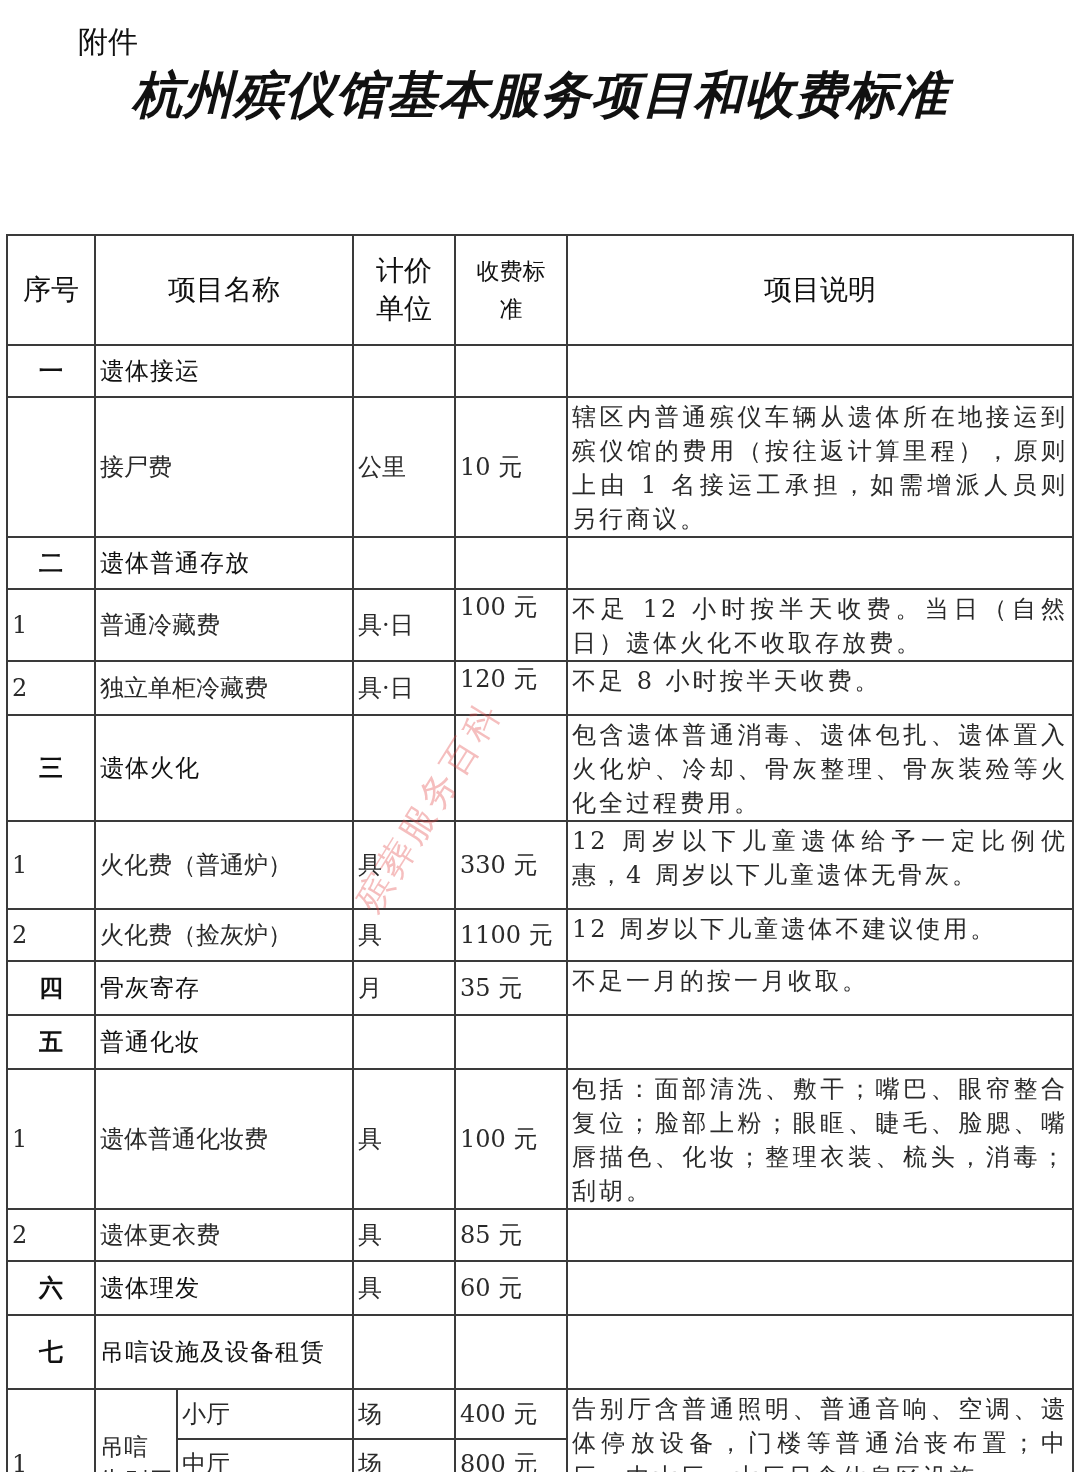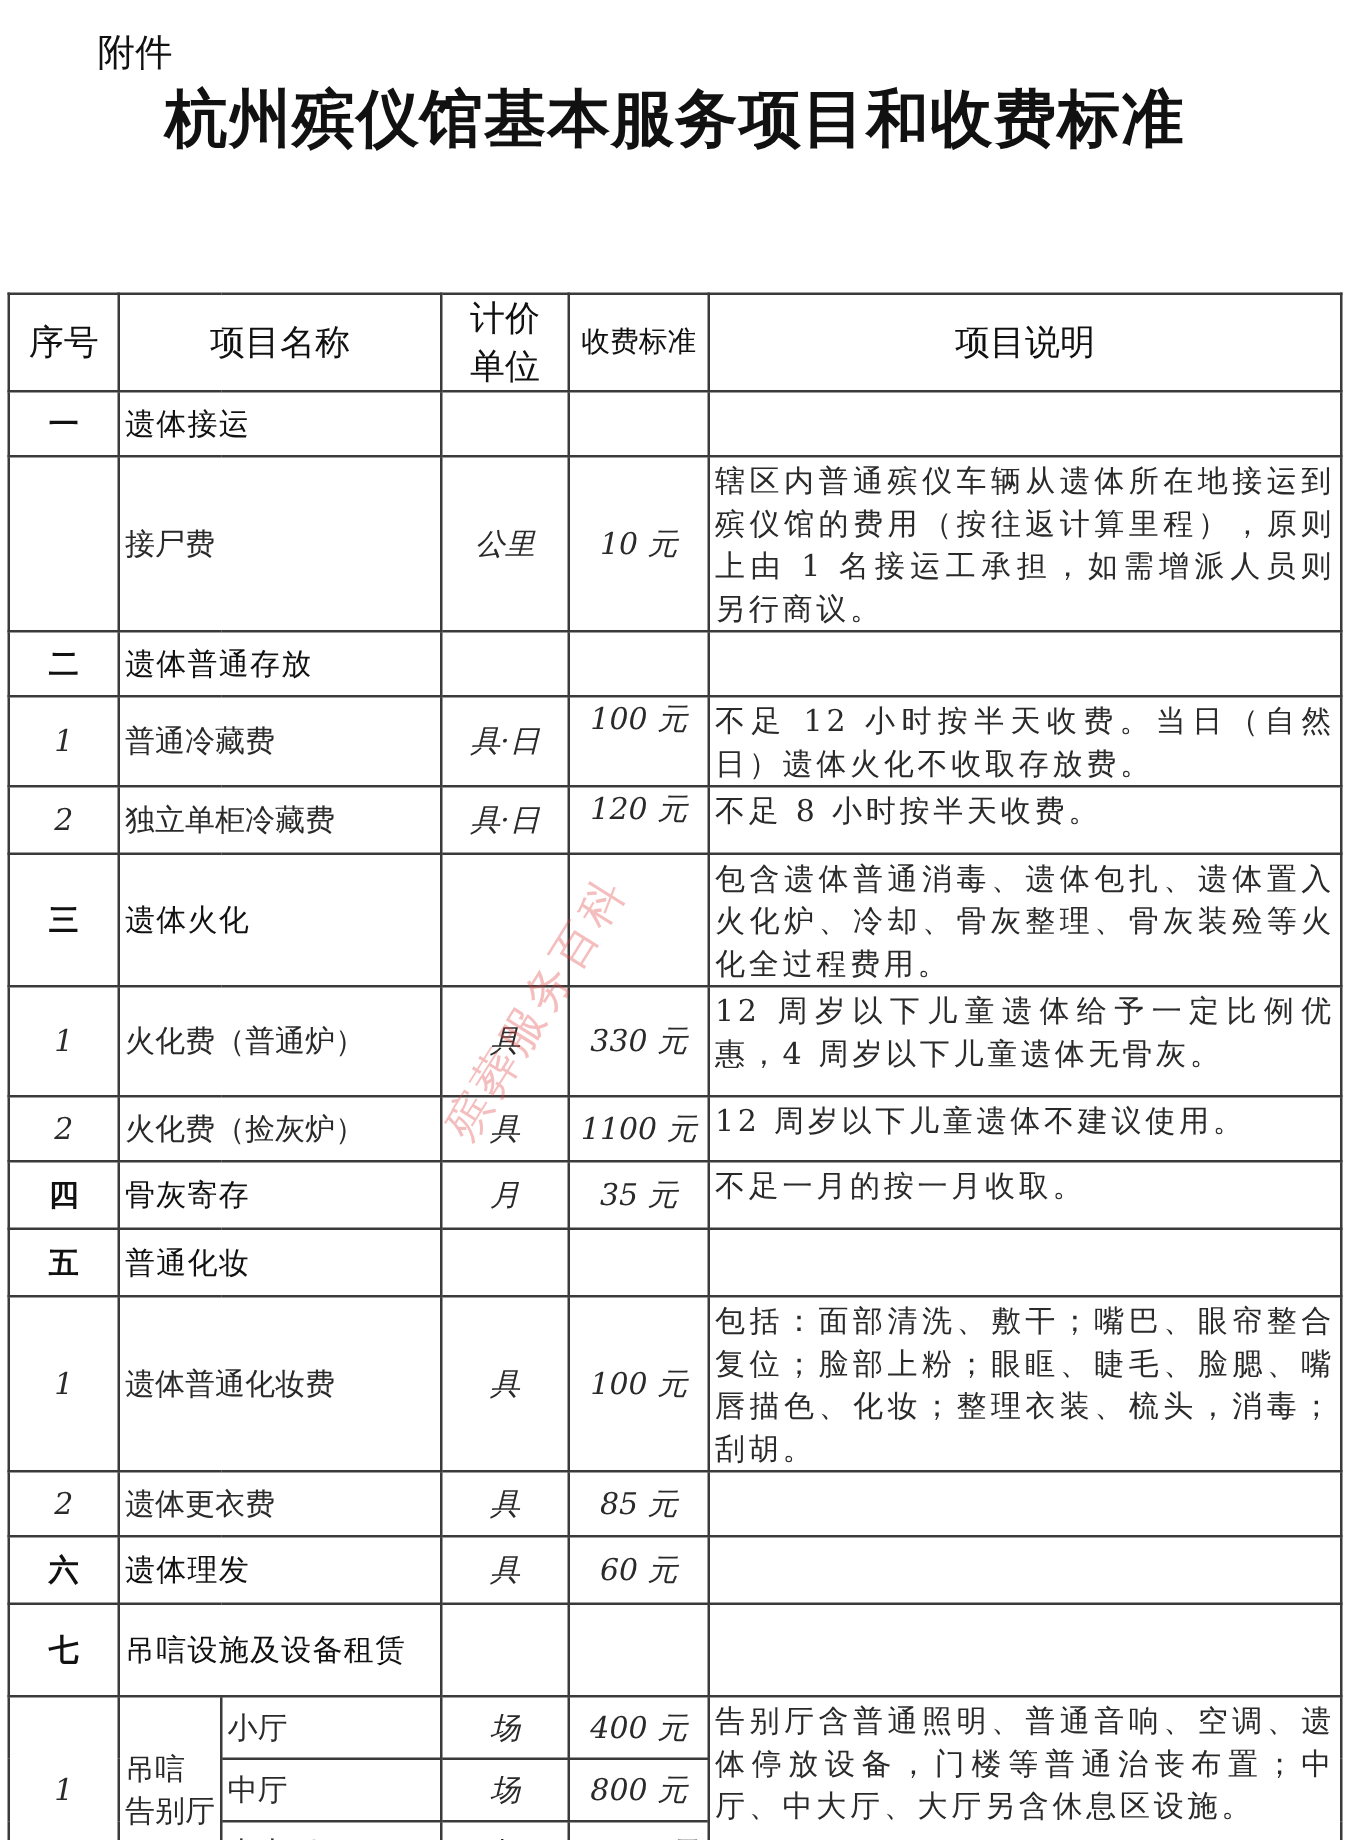--- a/index.html
+++ b/index.html
@@ -2,29 +2,29 @@
 <html><head>
 <meta charset="utf-8">
 <style>
   html, body { margin:0; padding:0; background:#ffffff; }
   body { width:1080px; height:1472px; position:relative; overflow:hidden;
          font-family:"DejaVu Serif","Liberation Serif",serif; color:#1a1a1a; }
   .attach { position:absolute; left:78px; top:22px; font-size:30px;
             font-family:"DejaVu Sans","Liberation Sans",sans-serif; color:#111; }
   .title { position:absolute; left:0; width:1080px; top:62px; text-align:center;
            font-size:50px; font-weight:bold; letter-spacing:1px;
-           font-family:"DejaVu Sans","Liberation Sans",sans-serif; color:#111; }
+           font-family:"DejaVu Sans","Liberation Sans",sans-serif; color:#111;font-style:italic; }
   table.fees { position:absolute; left:6px; top:234px; width:1066px;
                border-collapse:collapse; table-layout:fixed; }
   table.fees td, table.fees th { border:2px solid #3a3a3a; padding:0 4px; font-weight:normal;
                  font-size:24px; line-height:34px; vertical-align:middle; color:#2a2a2a; }
   th { font-family:"DejaVu Sans","Liberation Sans",sans-serif; font-size:28px !important;
        color:#111 !important; text-align:center; line-height:38px !important; }
-  th.sm { font-size:23px !important; padding:0 !important; }
-  .c { text-align:center;font-style:italic; }
+  th.sm { font-size:23px !important; padding:16px !important; }
+  .c { text-align:left; }
   .l { text-align:left;margin-left:24px; }
   .sec-num { text-align:center; font-family:"DejaVu Sans","Liberation Sans",sans-serif;
              font-weight:bold !important; color:#111 !important; }
   .sec-name { font-family:"DejaVu Sans","Liberation Sans",sans-serif; font-weight:normal;
               color:#111 !important; letter-spacing:1px;margin-top:40px; }
   .note { letter-spacing:3px; text-align:justify; vertical-align:top !important; padding-top:2px !important;border-radius:16px; }
   .watermark { position:absolute; left:345px; top:895px; transform:rotate(-58deg);
                transform-origin:left top; font-size:36px; color:rgba(225,70,70,0.35);
                font-family:"DejaVu Serif","Liberation Serif",serif; letter-spacing:4px;
                pointer-events:none; white-space:nowrap; }

